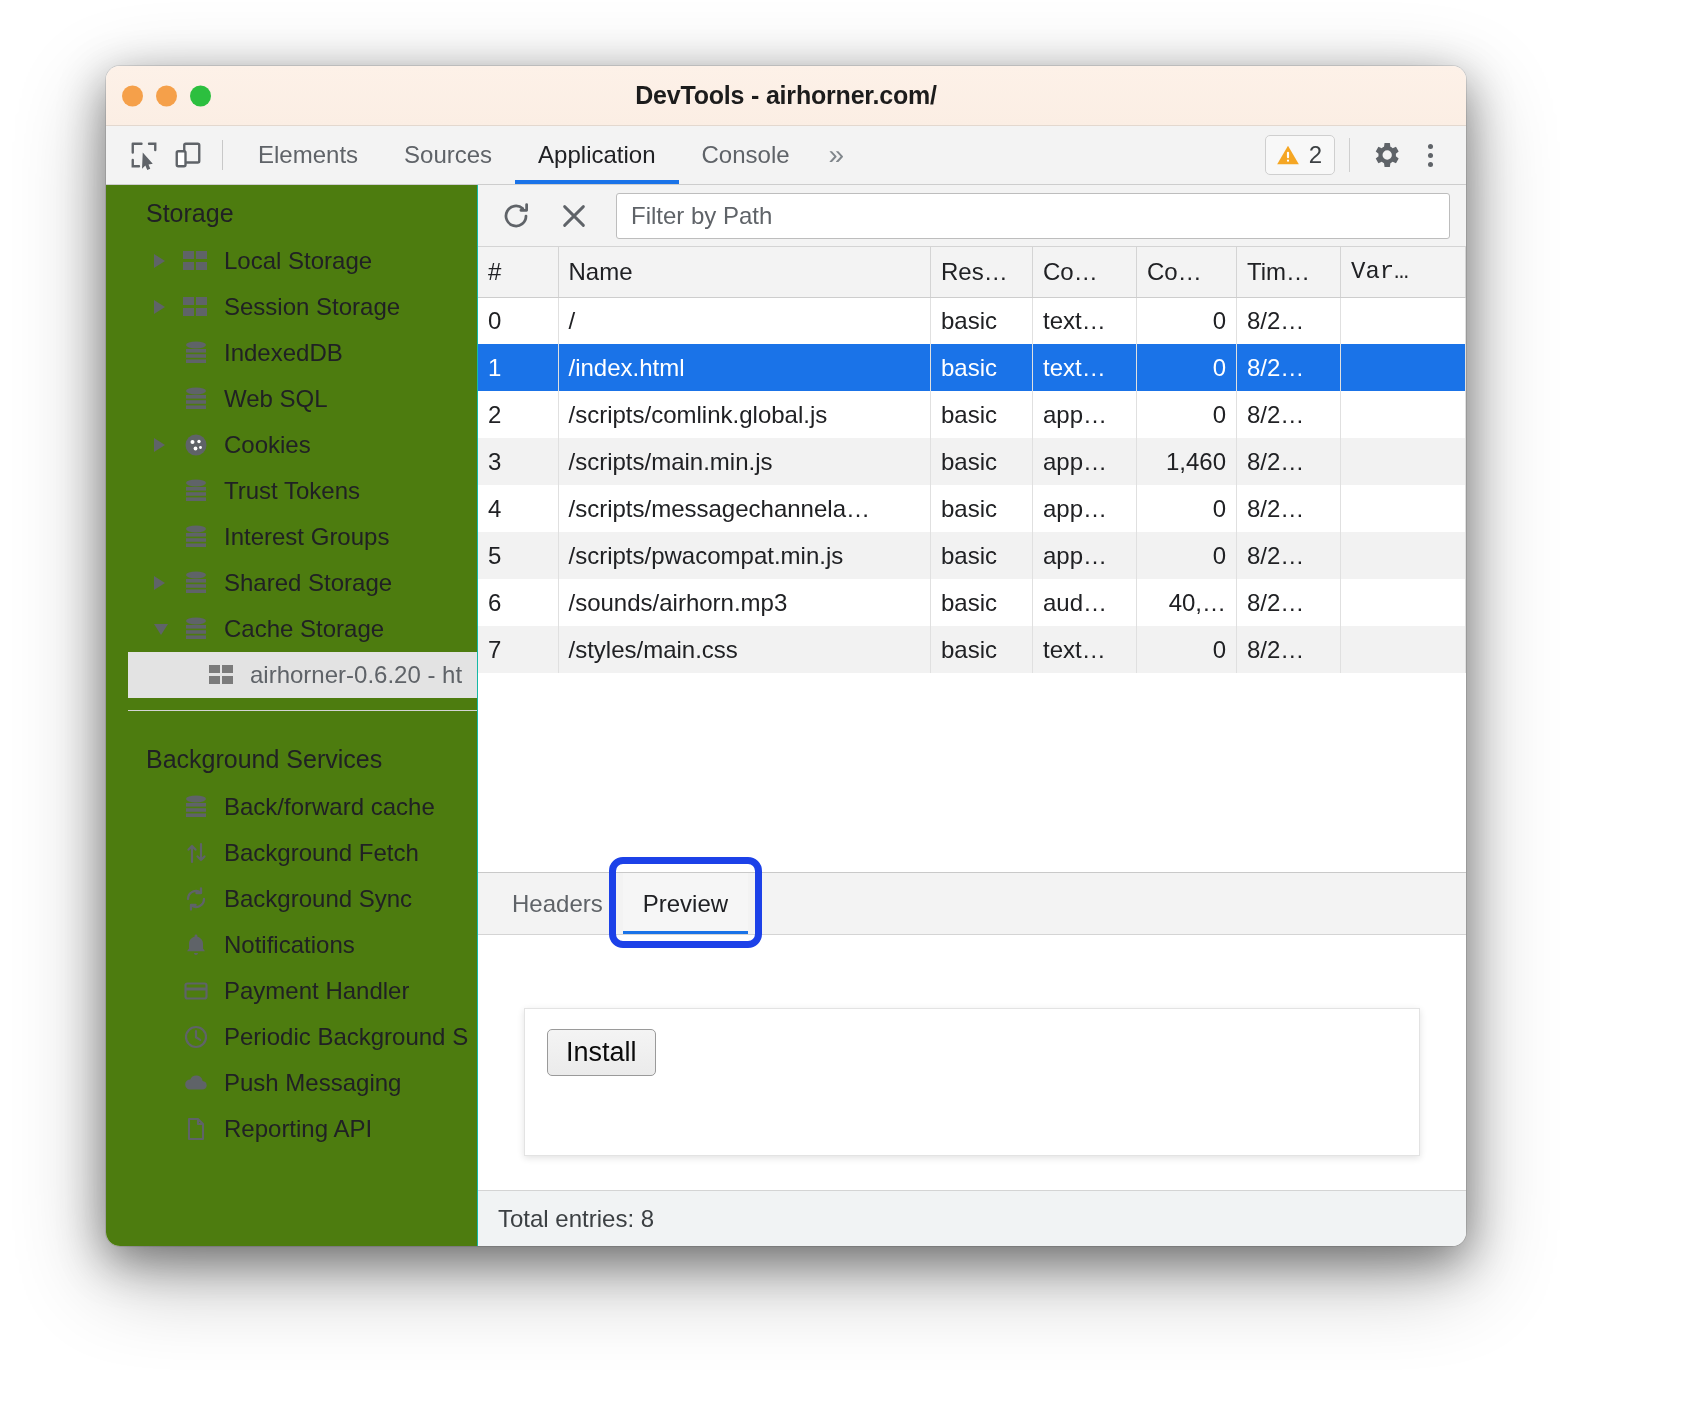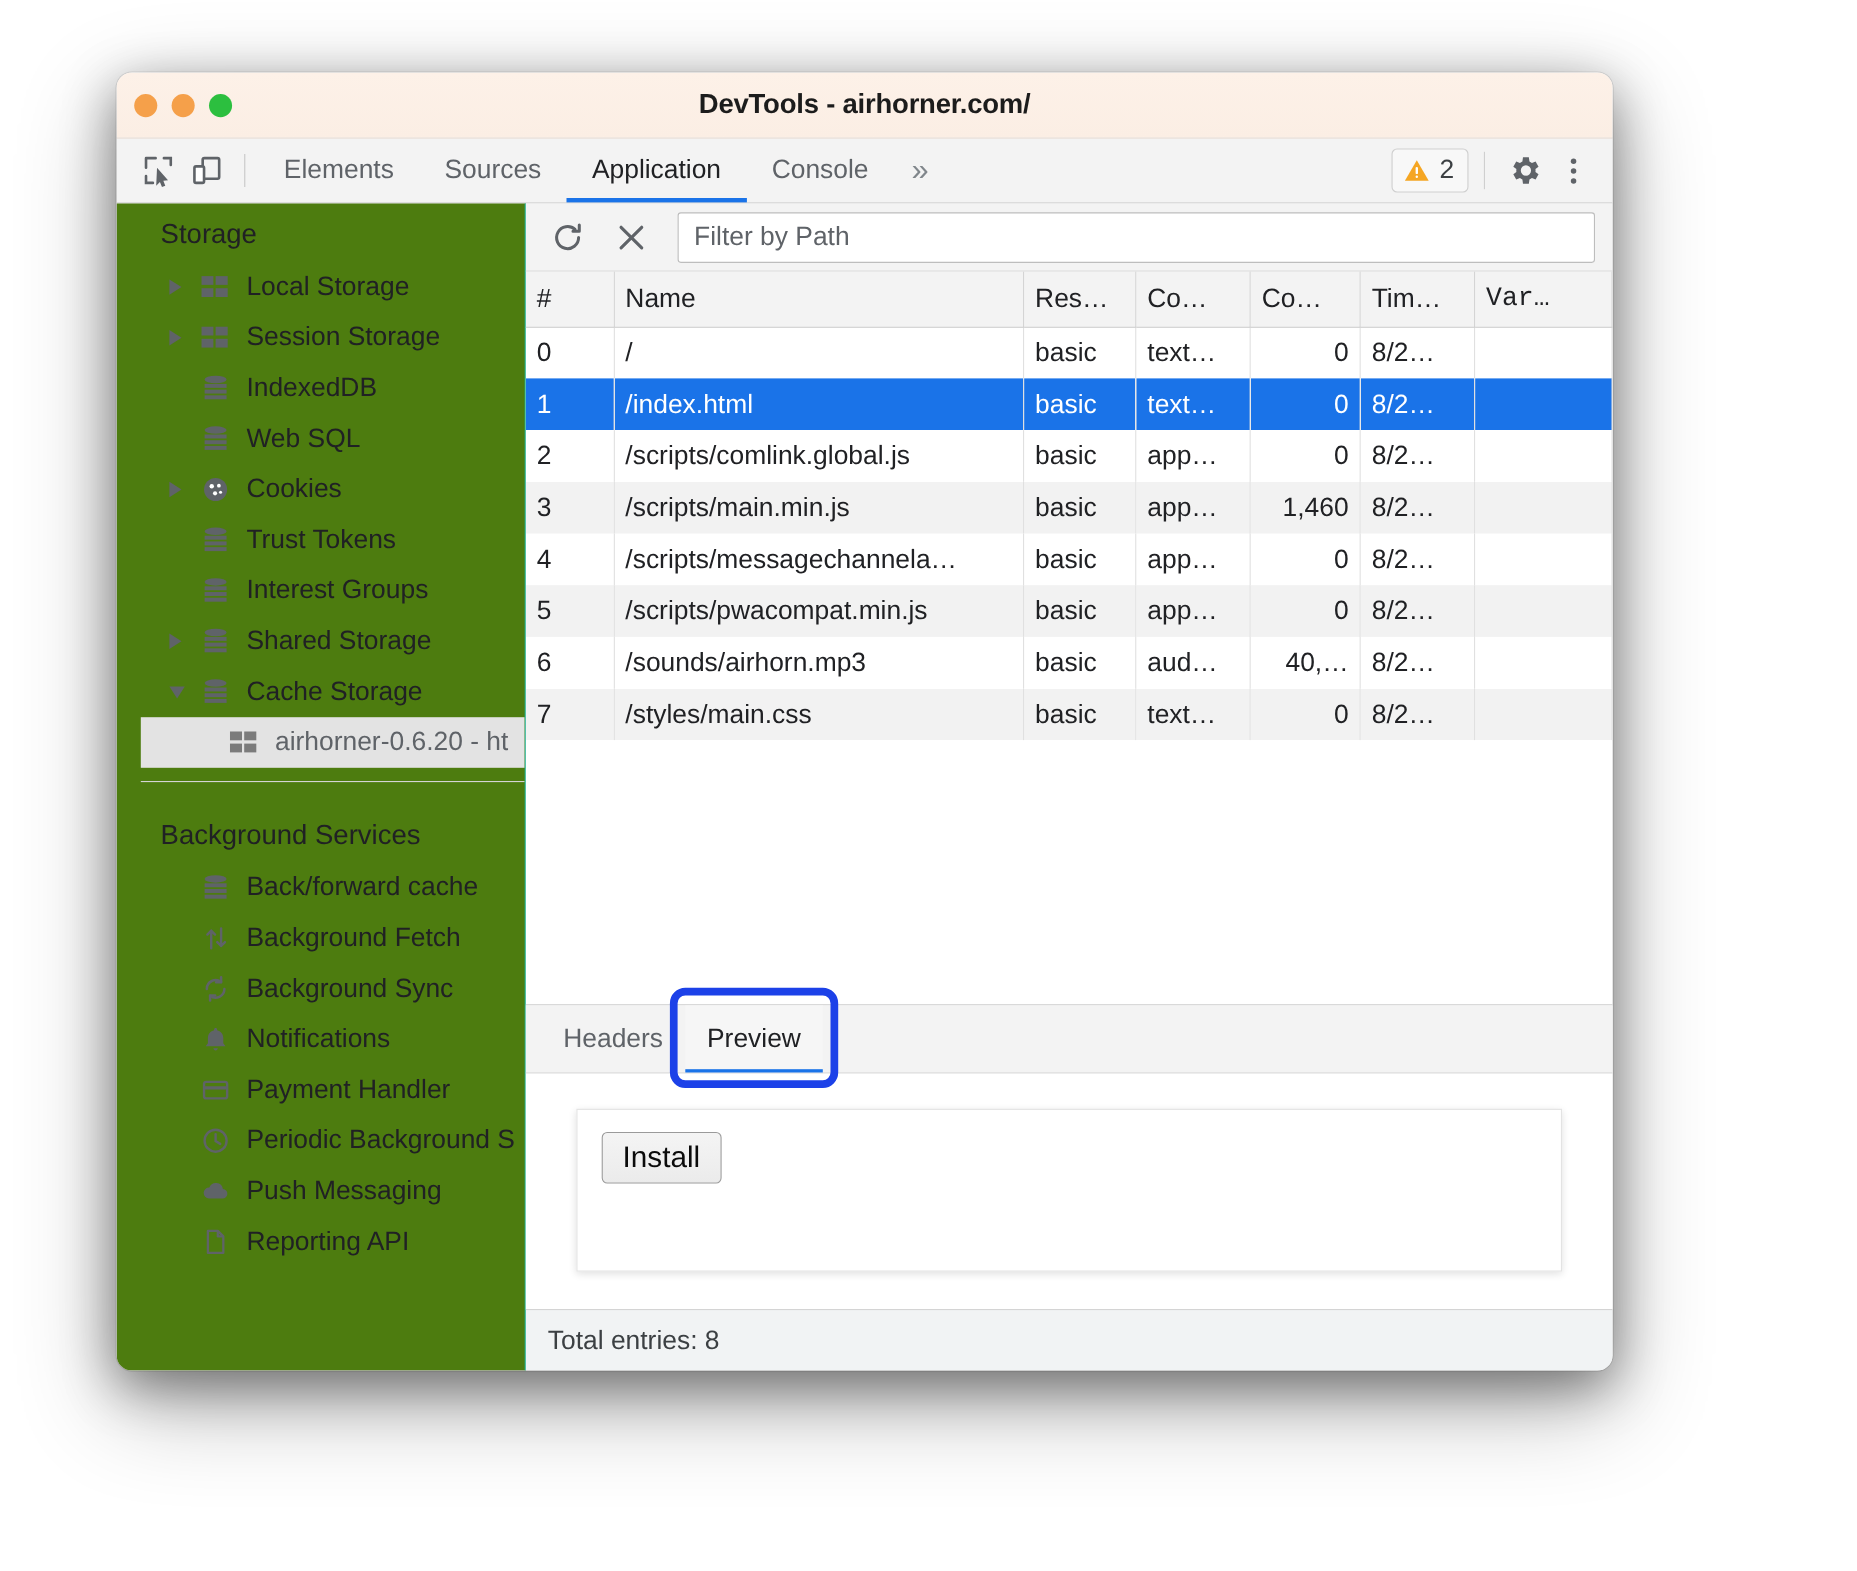--- a/index.html
+++ b/index.html
@@ -246,20 +246,21 @@
   .c-time { width: 104px; }
   .c-vary { width: 125px; font-family: Liberation Mono, monospace; }
   .table-empty { flex: 1 1 auto; background: #ffffff; }
 
   
   .drawer {
     flex: 0 0 auto;
     border-top: 1px solid #c9c9c9;
     display: flex; flex-direction: column;
     background: #ffffff;
+    gap: 41px;
   }
   .drawer-tabs {
     height: 62px; flex: 0 0 62px;
     background: #f3f3f3;
     border-bottom: 1px solid #d4d4d4;
     display: flex; align-items: flex-end;
     padding-left: 14px;
   }
   .dtab {
     position: relative;

